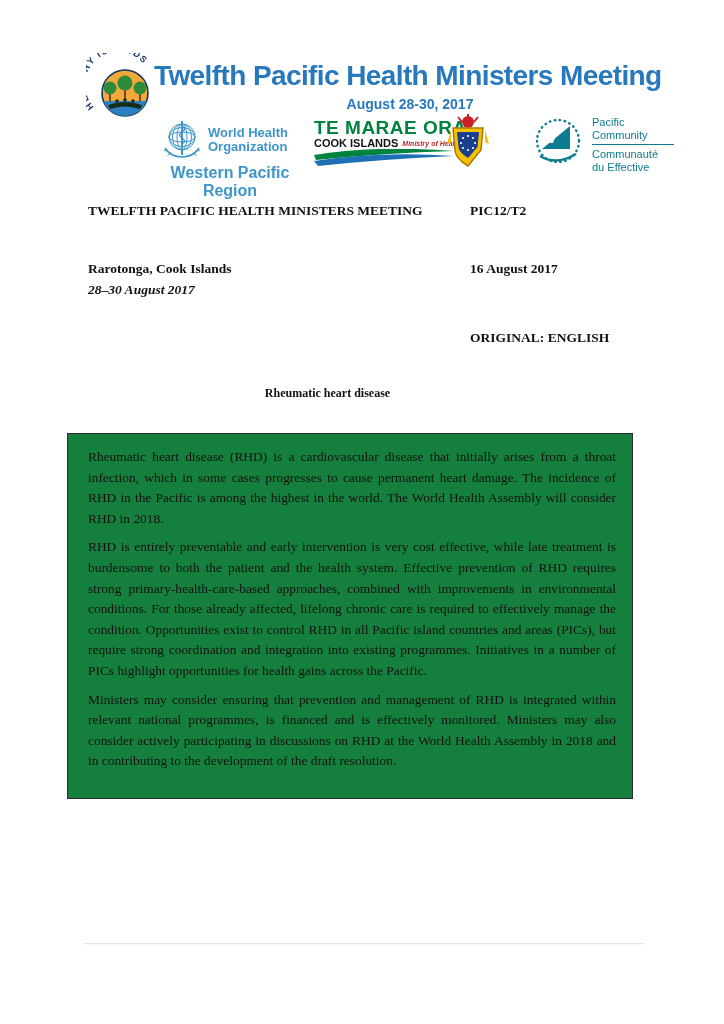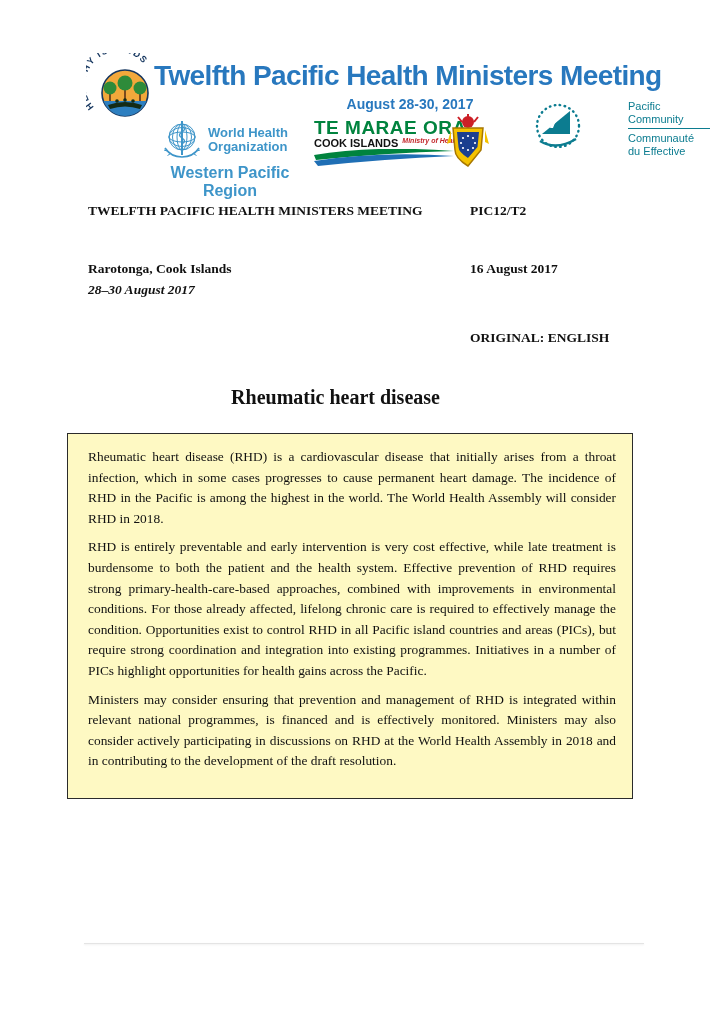--- a/index.html
+++ b/index.html
@@ -19,47 +19,47 @@
   .who-logo{left:138px;top:118px;width:150px;margin-left:22px;}
   .who-row{display:flex;align-items:center;}
   .who-text{font-family:"Liberation Sans", sans-serif;font-weight:bold;color:#3E95C9;
     font-size:13px;line-height:14px;margin-left:4px;}
   .who-region{font-family:"Liberation Sans", sans-serif;font-weight:bold;color:#3E95C9;
     font-size:16px;margin-top:2px;text-align:center;width:140px;}
 
   .tmo-logo{left:314px;top:118px;width:180px;}
   .tmo-name{font-family:"Liberation Sans", sans-serif;font-weight:bold;color:#00833E;
     font-size:19px;letter-spacing:0.5px;line-height:19px;}
-  .tmo-sub{display:flex;align-items:flex-start;gap:4px;}
+  .tmo-sub{display:flex;align-items:center;gap:4px;}
   .tmo-country{font-family:"Liberation Sans", sans-serif;font-weight:bold;color:#111;
     font-size:11px;}
   .tmo-ministry{font-family:"Liberation Sans", sans-serif;font-weight:bold;font-style:italic;
     color:#C3272B;font-size:7px;}
   .tmo-crest{position:absolute;left:133px;top:-4px;}
 
-  .spc-logo{left:530px;top:100px;display:flex;align-items:center;gap:36px;}
+  .spc-logo{left:530px;top:116px;display:flex;}
   .spc-text{font-family:"Liberation Sans", sans-serif;color:#0C7C90;font-size:11px;
     line-height:12.5px;margin-left:6px;}
   .spc-sep{border-top:1px solid #0C7C90;margin:3px 0;width:82px;}
 
   
   .dochead{font-weight:bold;font-size:13.5px;}
   .meeting-line{left:88px;top:203px;width:380px;}
   .doc-ref{left:470px;top:203px;}
   .venue{left:88px;top:261px;}
   .issue-date{left:470px;top:261px;}
   .meeting-dates{left:88px;top:282px;font-style:italic;}
   .original{left:470px;top:330px;}
 
-  .doc-title{left:8px;top:386px;width:655px;text-align:center;
-    font-weight:bold;font-size:20px;}
+  .doc-title{left:0;top:386px;width:655px;text-align:center;
+    font-weight:bold;font-size:12px;}
 
   
   .summary-box{left:67px;top:433px;width:566px;box-sizing:border-box;
-    border:1px solid #2b2b2b;padding:13px 16px 10px 20px;background:#fef9c3;}
+    border:1px solid #2b2b2b;padding:13px 16px 10px 20px;background:#15803d;}
   .summary-box p{margin:0 0 8px 0;font-size:13.4px;line-height:20.6px;
     text-align:justify;}
   .summary-box p:last-child{margin-bottom:16px;}
 
   .footer-line{left:84px;top:943px;width:560px;height:1px;background:#e4e4e4;
     box-shadow:0 1px 2px rgba(0,0,0,0.08);}
 </style>
 </head>
 <body>
 

